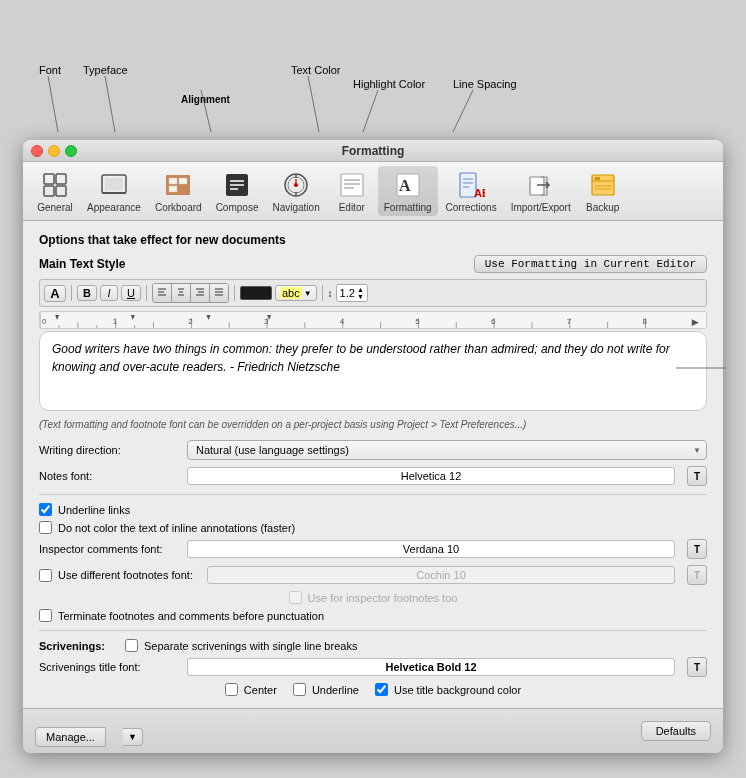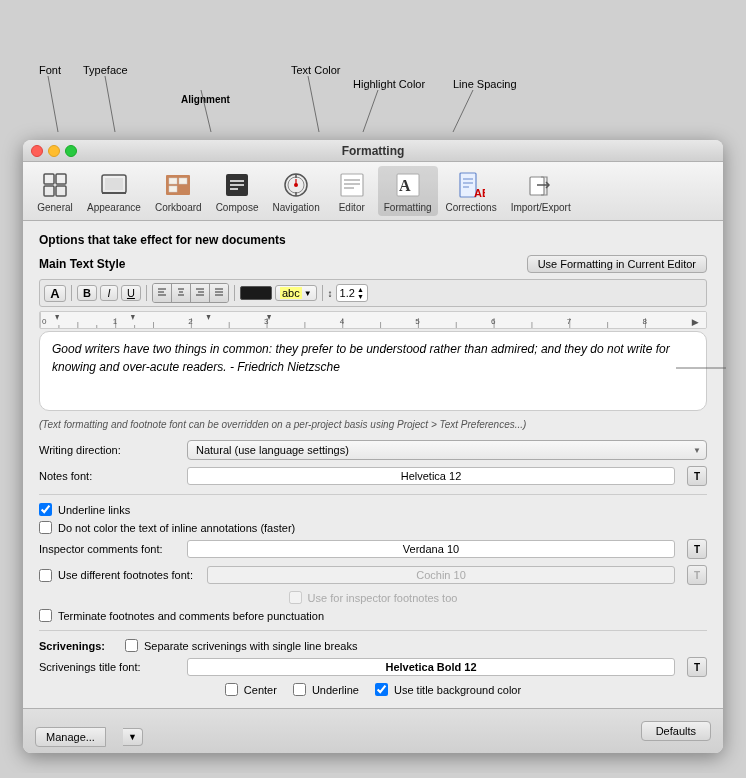--- a/index.html
+++ b/index.html
@@ -120,20 +120,21 @@
       font-size: 12px;
     }
 
     .use-formatting-btn {
       background: linear-gradient(to bottom, #f0f0f0, #d8d8d8);
       border: 1px solid #aaa;
       border-radius: 4px;
       padding: 2px 10px;
       font-size: 11px;
       cursor: pointer;
+      font-family: Liberation Mono, monospace;
     }
 
     .fmt-btn {
       background: linear-gradient(to bottom, #f5f5f5, #e0e0e0);
       border: 1px solid #aaa;
       border-radius: 3px;
       padding: 1px 5px;
       font-size: 11px;
       cursor: pointer;
       min-width: 18px;
@@ -507,20 +508,32 @@
     <div class="toolbar-item">
       <div class="toolbar-icon">
         <svg width="28" height="28" viewBox="0 0 28 28">
             <rect x="3" y="6" width="14" height="18" rx="1" fill="white" stroke="#888" stroke-width="1.2"></rect>
             <polyline points="14,6 20,6 20,24 14,24" fill="none" stroke="#888" stroke-width="1.2"></polyline>
             <line x1="10" y1="14" x2="22" y2="14" stroke="#555" stroke-width="1.5"></line>
             <polyline points="19,11 22,14 19,17" fill="none" stroke="#555" stroke-width="1.5"></polyline>
           </svg>
       </div>
       <div class="toolbar-label">Import/Export</div>
+    </div>
+    <div class="toolbar-item">
+      <div class="toolbar-icon">
+        <svg width="28" height="28" viewBox="0 0 28 28">
+            <rect x="3" y="4" width="22" height="20" rx="1" fill="#ffcc66" stroke="#cc9900" stroke-width="1.2"></rect>
+            <line x1="3" y1="10" x2="25" y2="10" stroke="#cc9900" stroke-width="1.2"></line>
+            <rect x="6" y="6" width="5" height="3" rx="0.5" fill="#cc9900"></rect>
+            <line x1="6" y1="15" x2="22" y2="15" stroke="#cc9900" stroke-width="0.8"></line>
+            <line x1="6" y1="18" x2="22" y2="18" stroke="#cc9900" stroke-width="0.8"></line>
+          </svg>
+      </div>
+      <div class="toolbar-label">Backup</div>
     </div>
   </div>
 
   <div class="content">
     <div class="section-header">Options that take effect for new documents</div>
 
     <div class="main-text-style-row">
       <span class="main-text-label">Main Text Style</span>
       <button class="use-formatting-btn">Use Formatting in Current Editor</button>
     </div>

